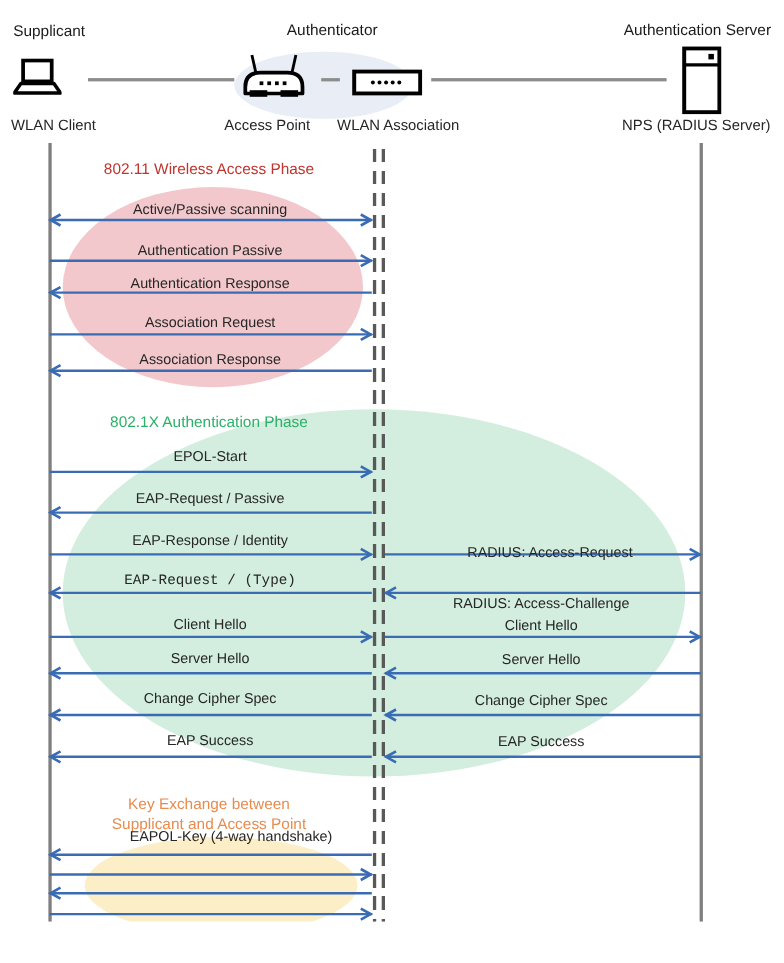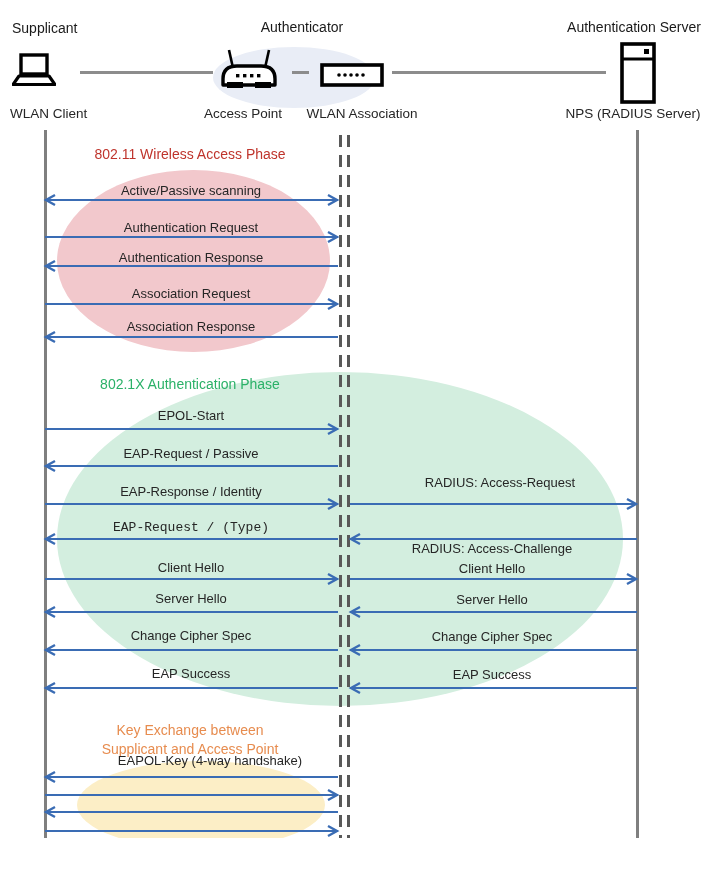--- a/index.html
+++ b/index.html
@@ -101,21 +101,21 @@
       <svg class="msg-arrow" width="293" height="16" style="left: 45px; top: 192px;">
         <line x1="0" y1="8" x2="293" y2="8" stroke="#3A6CB4" stroke-width="2.2"></line>
         <polyline points="283,3 292,8 283,13" fill="none" stroke="#3A6CB4" stroke-width="2.4"></polyline>
         <polyline points="10,3 1,8 10,13" fill="none" stroke="#3A6CB4" stroke-width="2.4"></polyline>
       </svg>
       <span class="msg-label" style="left: 191px; top: 190px;">Active/Passive scanning</span>
       <svg class="msg-arrow" width="293" height="16" style="left: 45px; top: 229px;">
         <line x1="0" y1="8" x2="293" y2="8" stroke="#3A6CB4" stroke-width="2.2"></line>
         <polyline points="283,3 292,8 283,13" fill="none" stroke="#3A6CB4" stroke-width="2.4"></polyline>
       </svg>
-      <span class="msg-label" style="left: 191px; top: 227px;">Authentication Request</span>
+      <span class="msg-label" style="left: 191px; top: 227px;">Authentication Passive</span>
       <svg class="msg-arrow" width="293" height="16" style="left: 45px; top: 258px;">
         <line x1="0" y1="8" x2="293" y2="8" stroke="#3A6CB4" stroke-width="2.2"></line>
         <polyline points="10,3 1,8 10,13" fill="none" stroke="#3A6CB4" stroke-width="2.4"></polyline>
       </svg>
       <span class="msg-label" style="left: 191px; top: 257px;">Authentication Response</span>
       <svg class="msg-arrow" width="293" height="16" style="left: 45px; top: 296px;">
         <line x1="0" y1="8" x2="293" y2="8" stroke="#3A6CB4" stroke-width="2.2"></line>
         <polyline points="283,3 292,8 283,13" fill="none" stroke="#3A6CB4" stroke-width="2.4"></polyline>
       </svg>
       <span class="msg-label" style="left: 191px; top: 293px;">Association Request</span>
@@ -178,21 +178,21 @@
       </svg>
       <span class="msg-label" style="left: 191px; top: 760px; padding-left: 38px;">EAPOL-Key (4-way handshake)</span>
       <svg class="msg-arrow" width="293" height="16" style="left: 45px; top: 823px;">
         <line x1="0" y1="8" x2="293" y2="8" stroke="#3A6CB4" stroke-width="2.2"></line>
         <polyline points="283,3 292,8 283,13" fill="none" stroke="#3A6CB4" stroke-width="2.4"></polyline>
       </svg>
       <svg class="msg-arrow" width="287" height="16" style="left: 350px; top: 496px;">
         <line x1="0" y1="8" x2="287" y2="8" stroke="#3A6CB4" stroke-width="2.2"></line>
         <polyline points="277,3 286,8 277,13" fill="none" stroke="#3A6CB4" stroke-width="2.4"></polyline>
       </svg>
-      <span class="msg-label" style="left: 492px; top: 482px; padding-left: 16px;">RADIUS: Access-Request</span>
+      <span class="msg-label" style="left: 492px; top: 502px; padding-left: 16px;">RADIUS: Access-Request</span>
       <svg class="msg-arrow" width="287" height="16" style="left: 350px; top: 531px;">
         <line x1="0" y1="8" x2="287" y2="8" stroke="#3A6CB4" stroke-width="2.2"></line>
         <polyline points="10,3 1,8 10,13" fill="none" stroke="#3A6CB4" stroke-width="2.4"></polyline>
       </svg>
       <span class="msg-label" style="left: 492px; top: 527px; margin-top: 21px;">RADIUS: Access-Challenge</span>
       <svg class="msg-arrow" width="287" height="16" style="left: 350px; top: 571px;">
         <line x1="0" y1="8" x2="287" y2="8" stroke="#3A6CB4" stroke-width="2.2"></line>
         <polyline points="277,3 286,8 277,13" fill="none" stroke="#3A6CB4" stroke-width="2.4"></polyline>
       </svg>
       <span class="msg-label" style="left: 492px; top: 568px;">Client Hello</span>

